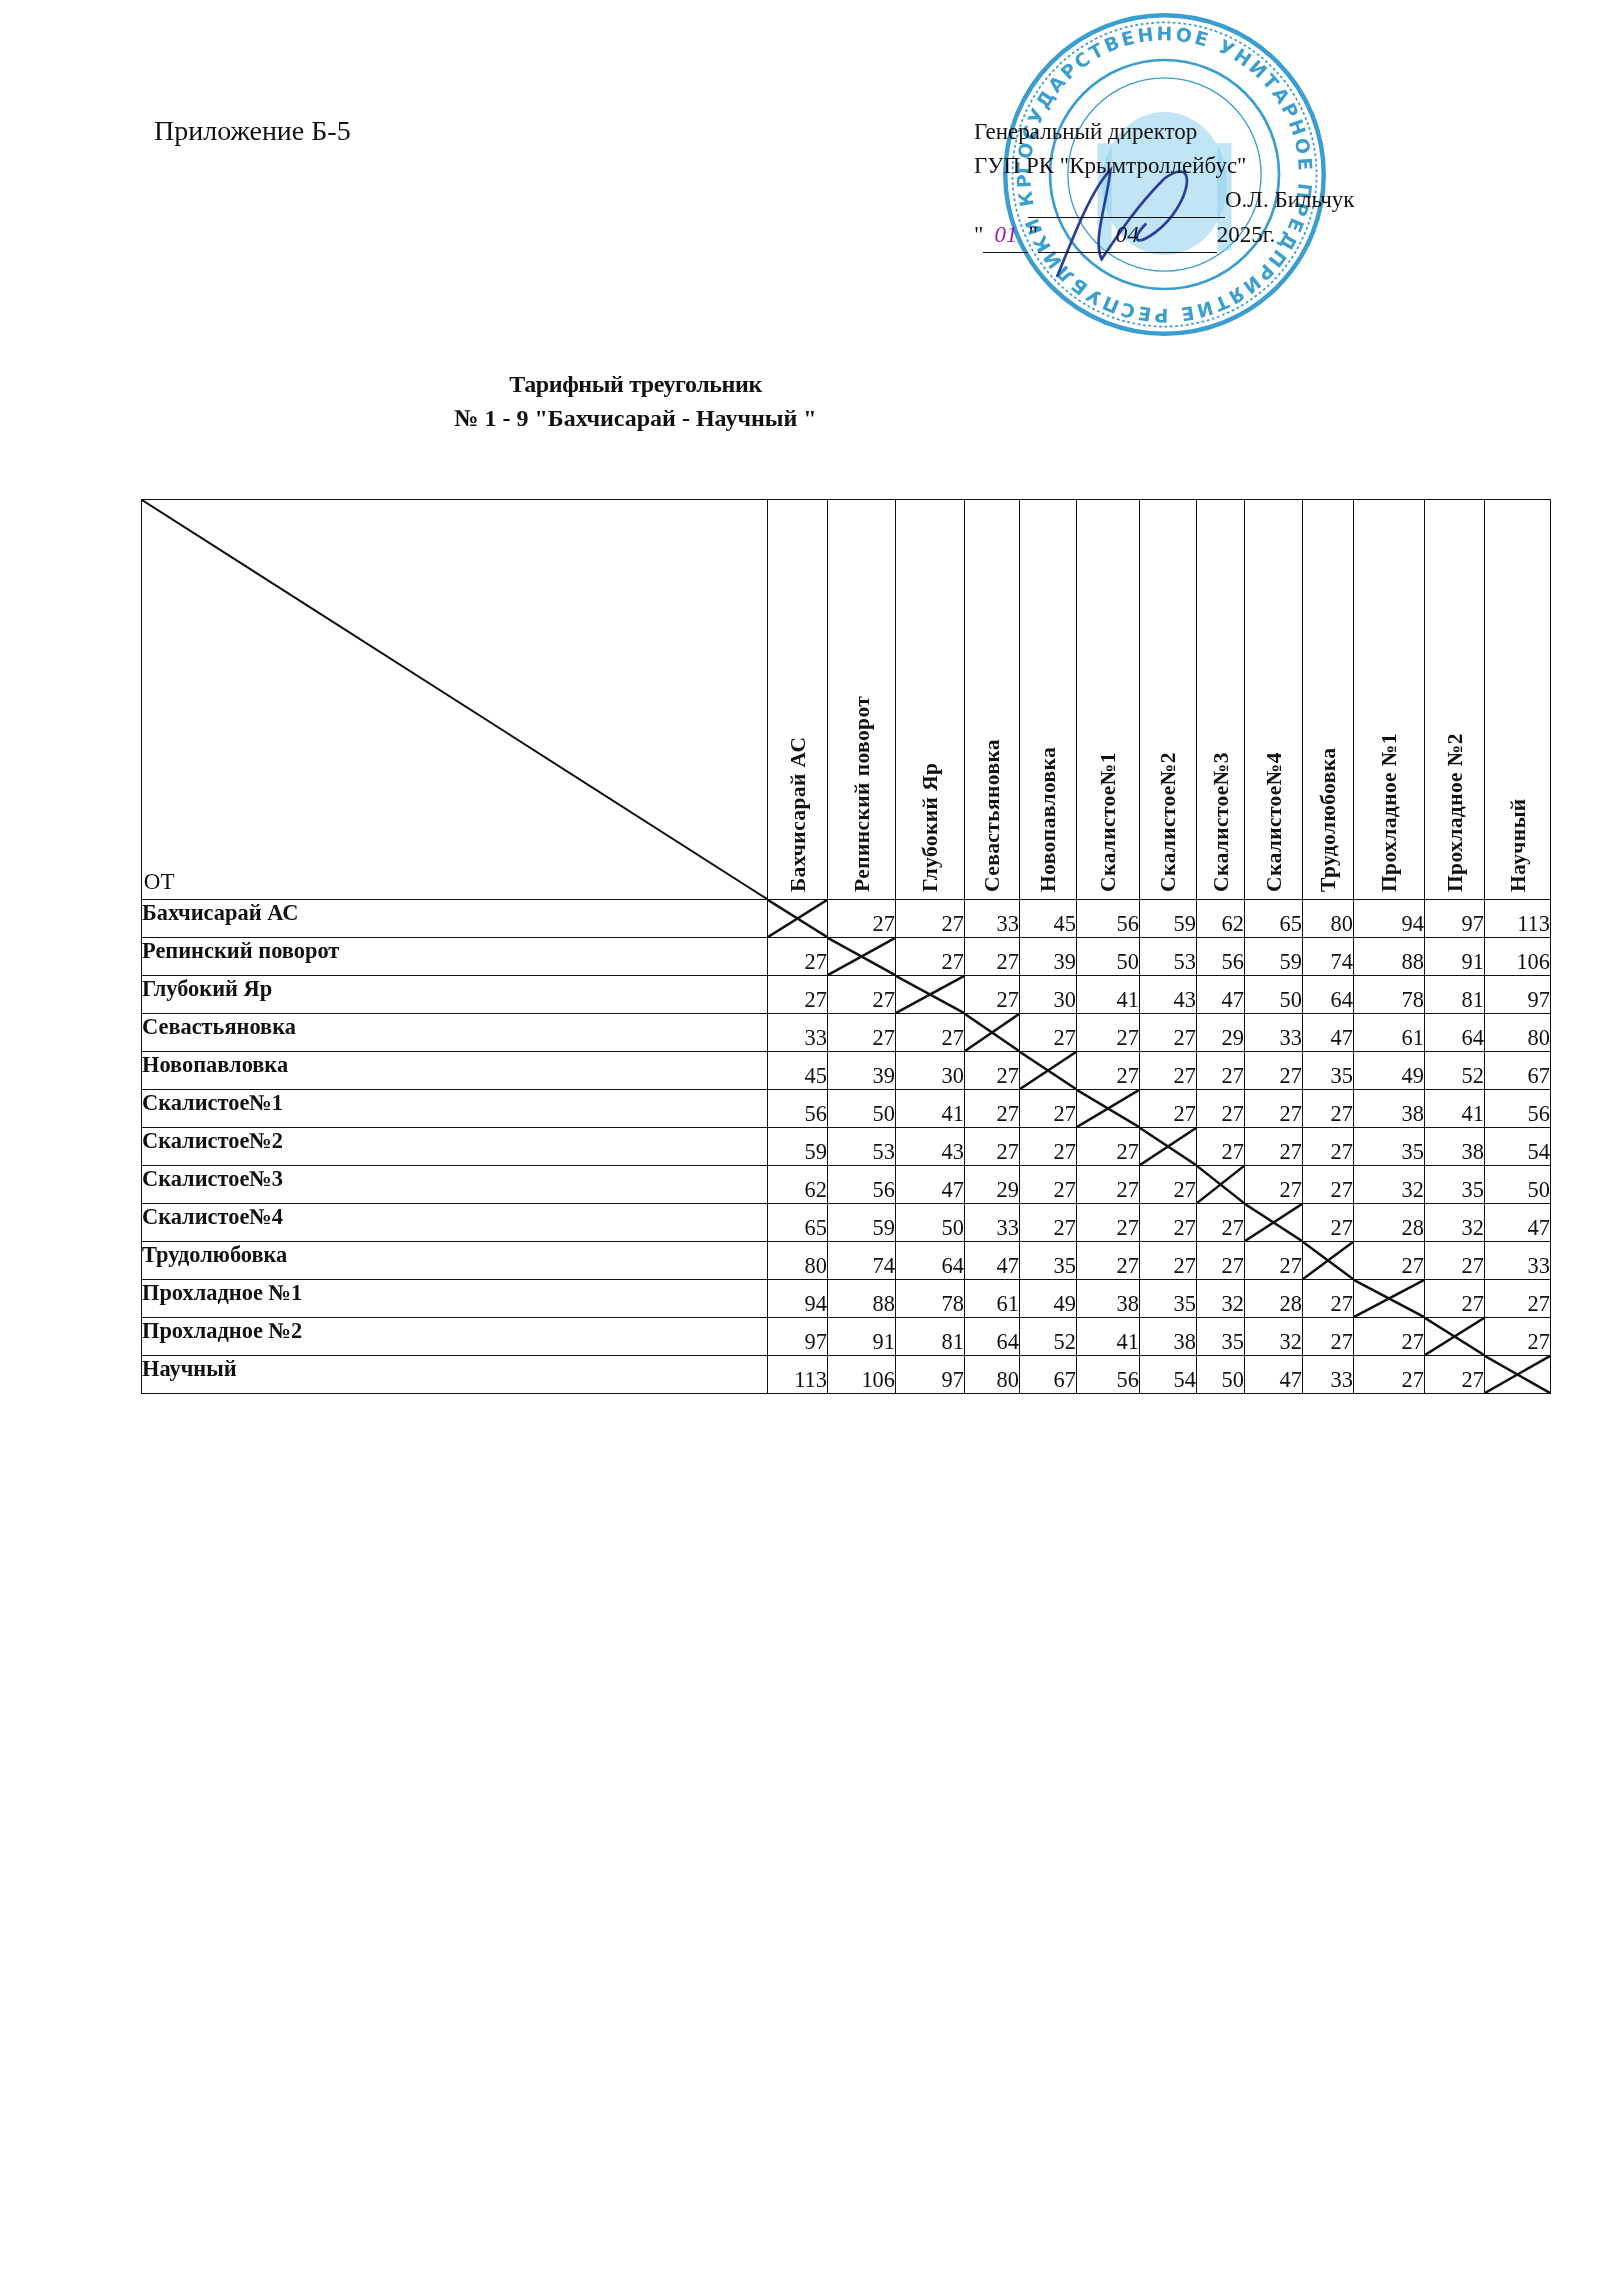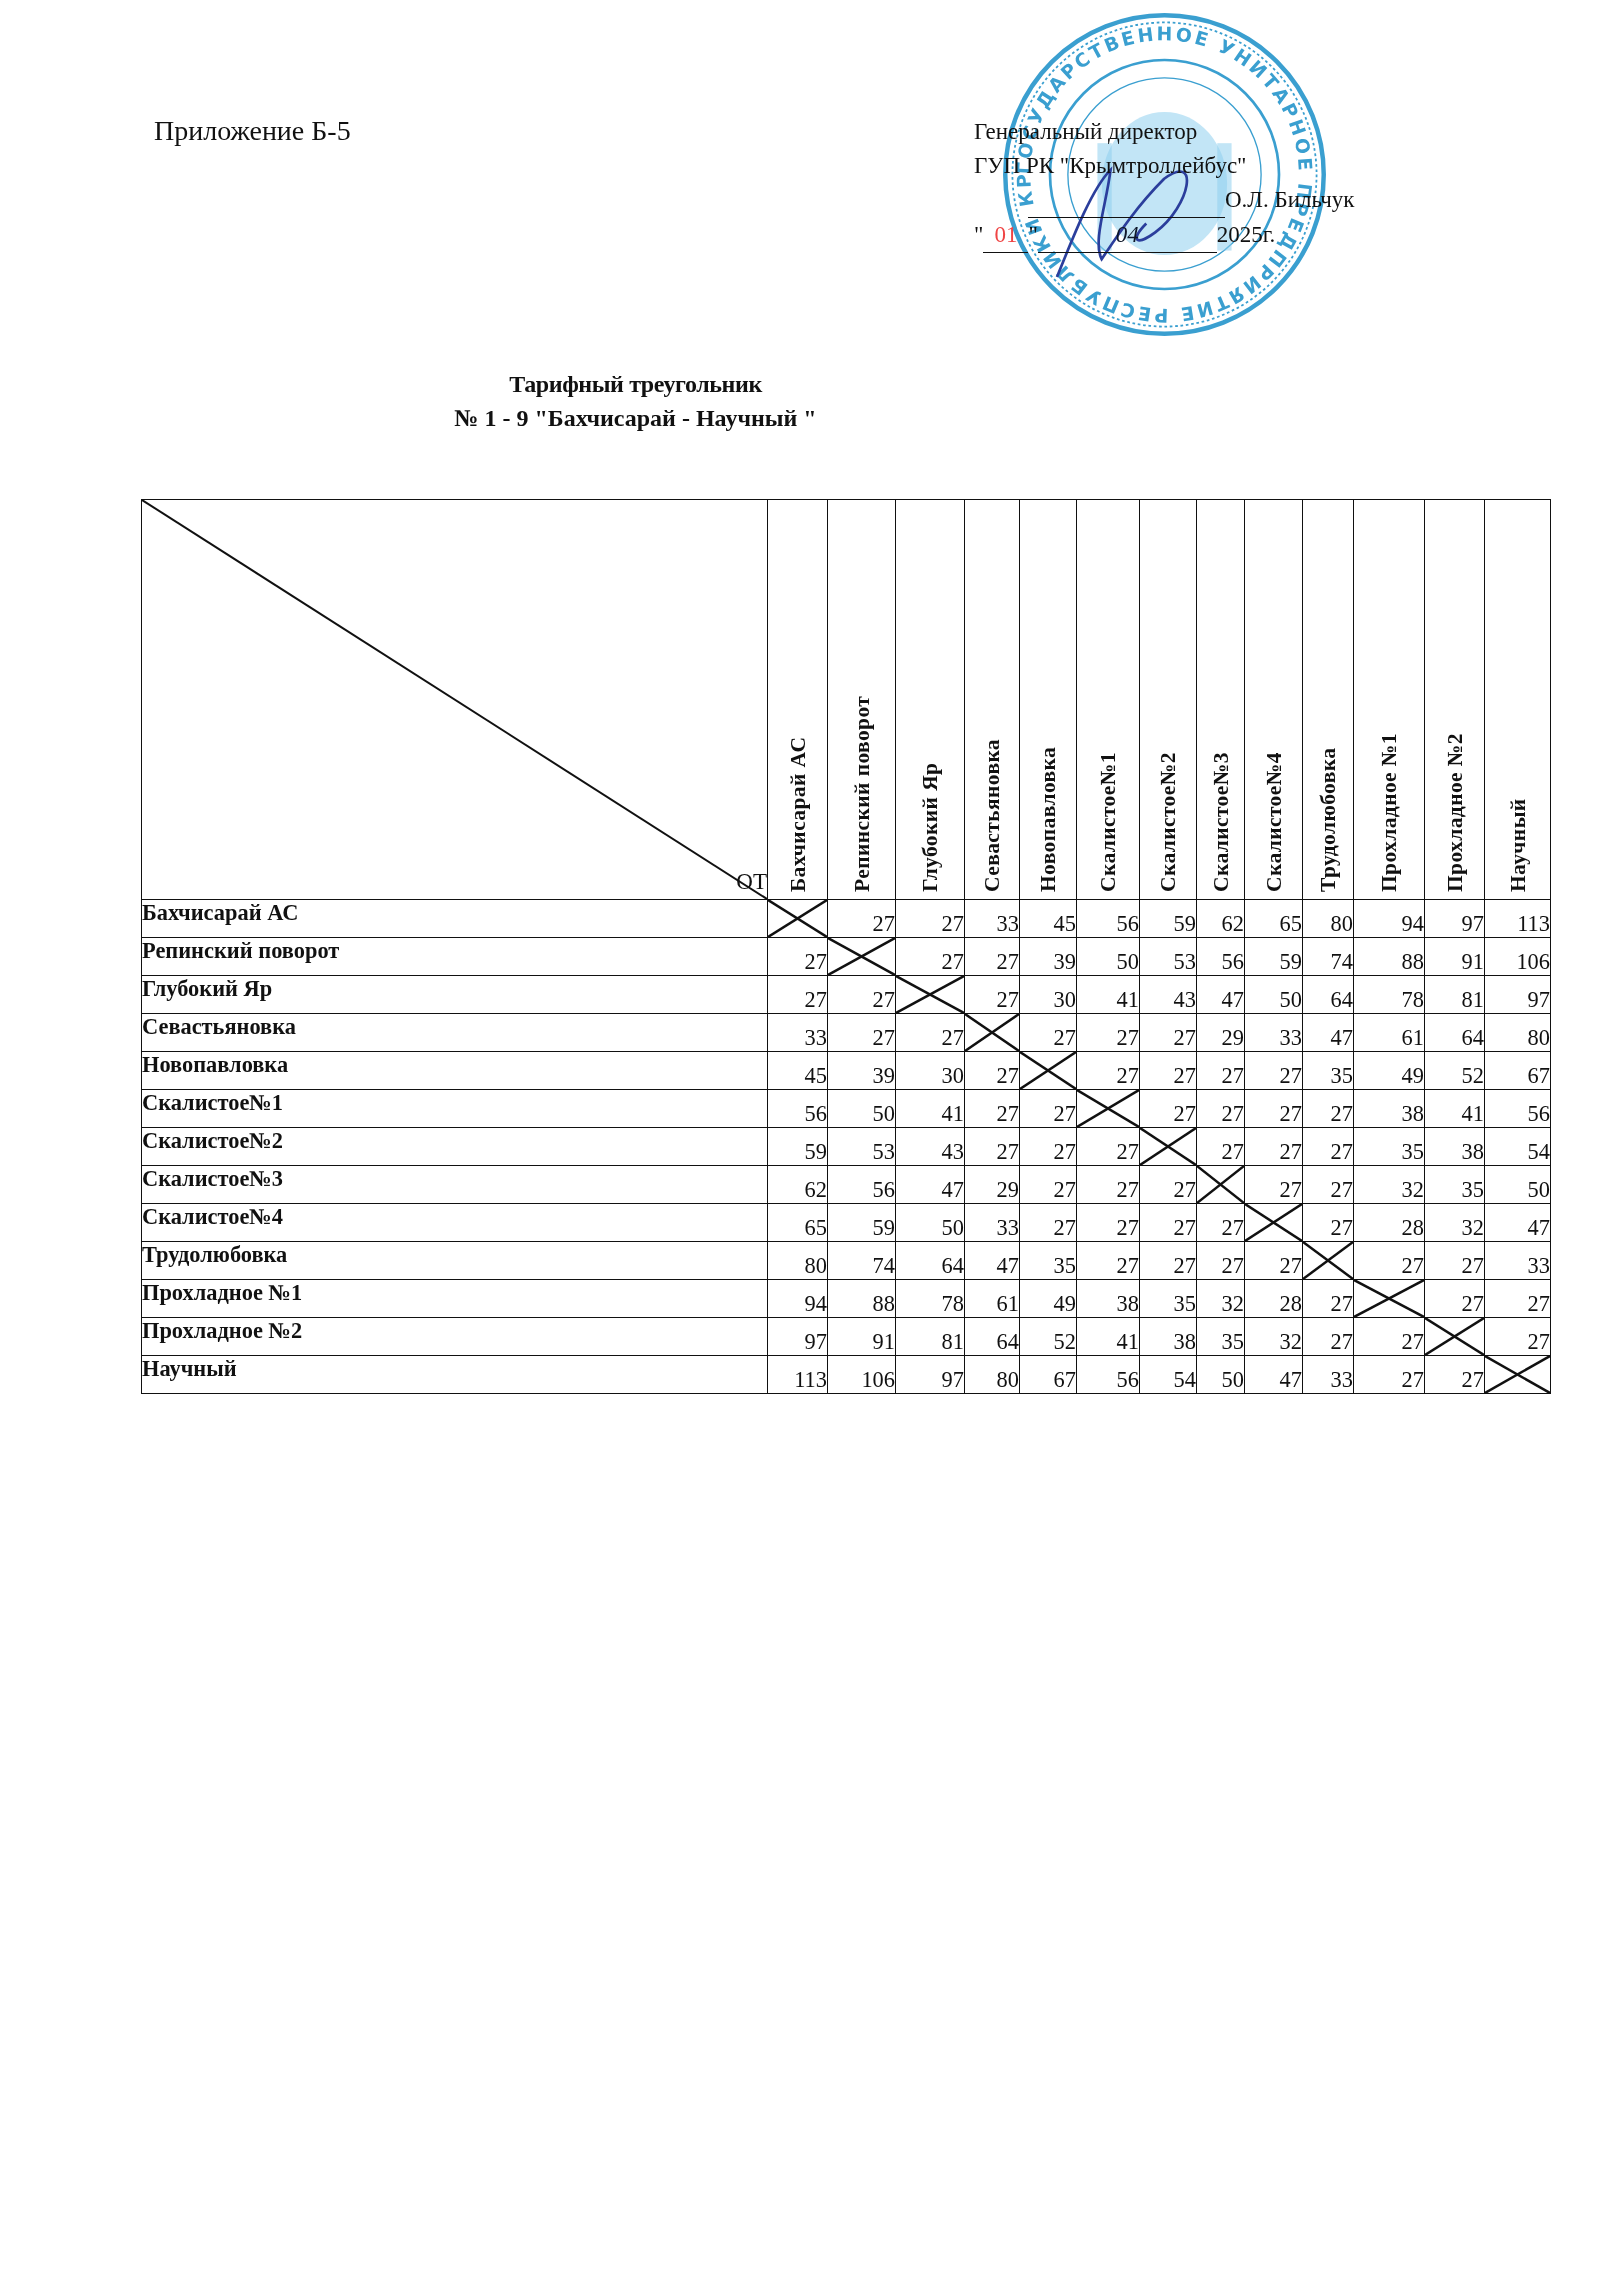--- a/index.html
+++ b/index.html
@@ -11,21 +11,21 @@
   .approval .u { display: inline-block; border-bottom: 1.8px solid #111; }
   .stamp { position: absolute; left: 999px; top: 9px; width: 331px; height: 331px; }
   .title { position: absolute; left: 134px; width: 1003px; top: 367px; text-align: center;
            font-weight: bold; font-size: 24px; line-height: 34px; }
   .title div { white-space: nowrap; }
   .title .l1 { letter-spacing: -0.4px; }
   .title .l2 { font-size: 24px; letter-spacing: -0.7px; }
 
   table.tri { position: absolute; left: 141px; top: 499px; border-collapse: collapse; table-layout: fixed; }
   table.tri td, table.tri th { border: 1.8px solid #111; padding: 0; }
-  th.corner { width: 625px; height: 399px; position: relative; font-weight: normal; text-align: right; vertical-align: bottom; }
+  th.corner { width: 625px; height: 399px; position: relative; font-weight: normal; text-align: left; vertical-align: bottom; }
   th.corner svg { position: absolute; left: 0; top: 0; width: 100%; height: 100%; }
   th.corner span { position: relative; font-size: 23px; padding-left: 1.8px; display: block; padding-bottom: 3.6px; }
   th.col { height: 399px; vertical-align: bottom; position: relative; }
   th.col .vt { position: absolute; bottom: 7.2px; left: 50%; transform-origin: left bottom;
                transform: rotate(-90deg) translateY(50%); white-space: nowrap; font-weight: bold;
                font-size: 21.5px; letter-spacing: 0.4px; }
   td.rowname { font-weight: bold; font-size: 22.4px; height: 37px; padding-left: 2.7px; white-space: nowrap; text-align: left; vertical-align: top; }
   td.v { text-align: right; font-size: 22.4px; padding-right: 3.6px; vertical-align: bottom; }
   td.x { position: relative; }
   td.x svg { position: absolute; left: 0; top: 0; width: 100%; height: 100%; }
@@ -55,21 +55,21 @@
   <path d="M40,140 C60,90 80,40 100,20 C95,60 80,100 90,120 C110,90 130,60 160,30 C200,0 190,60 150,90 C130,105 120,100 140,80" fill="none" stroke="#2b3e9c" stroke-width="3"></path>
 </svg>
 
 <div class="approval">
   <div class="line">Генеральный директор</div>
   <div class="line">ГУП РК "Крымтроллейбус"</div>
   <div class="line" style="padding-left:54px;">
     <span class="u" style="width:197px;">&nbsp;</span><span>О.Л. Бильчук</span>
   </div>
   <div class="line">
-    <span>"</span><span class="u" style="width:45px;text-align:center;color:#ef4444;">01</span><span>"</span><span class="u" style="width:179px;text-align:center;font-style:italic;color:#0f172a;">04</span><span>2025г.</span>
+    <span>"</span><span class="u" style="width:45px;text-align:center;font-style:italic;color:#a21caf;">01</span><span>"</span><span class="u" style="width:179px;text-align:center;font-style:italic;color:#0f172a;">04</span><span>2025г.</span>
   </div>
 </div>
 
 <div class="title">
   <div class="l1">Тарифный треугольник</div>
   <div class="l3">№ 1 - 9  "Бахчисарай - Научный "</div>
 </div>
 
 <table class="tri">
   <thead>

